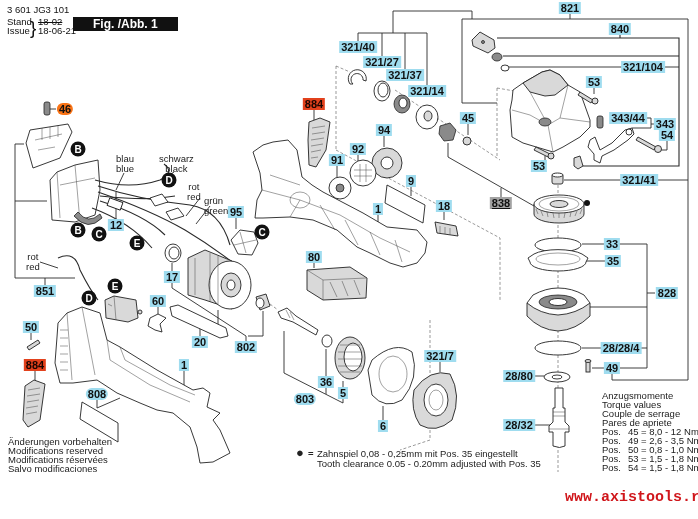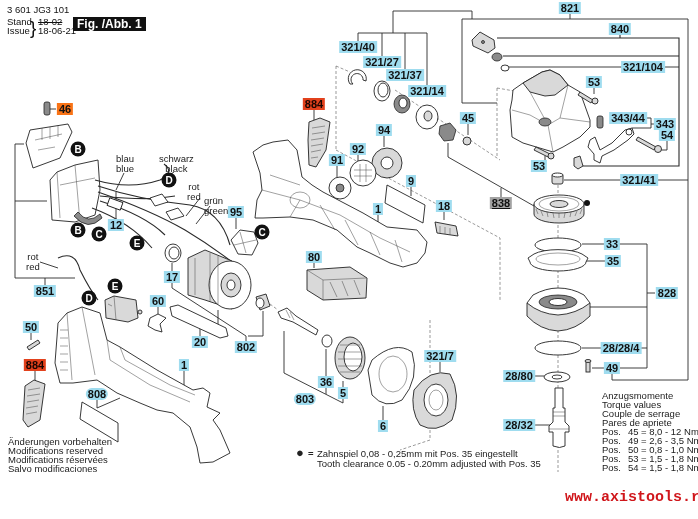--- a/index.html
+++ b/index.html
@@ -13,21 +13,21 @@
   .partd{fill:#8a8a8a;stroke:#222;stroke-width:0.8;}
   .hatch{fill:none;stroke:#444;stroke-width:0.5;}
   .callout{position:absolute;transform:translate(-50%,-50%);background:#9fdcef;color:#111;font-weight:bold;font-size:11px;line-height:11px;padding:1px 2px 0 2px;white-space:nowrap;cursor:pointer;}
   .callout.red{background:#e2411c;color:#1a0500;}
   .conn{position:absolute;transform:translate(-50%,-50%);width:15px;height:15px;border-radius:50%;background:#111;color:#fff;font-weight:bold;font-size:10px;line-height:15px;text-align:center;}
   .wire{position:absolute;font-size:9.5px;line-height:9.5px;color:#222;white-space:nowrap;}
   .wire span{display:block;}
   .hdr{position:absolute;font-size:9.5px;line-height:10px;color:#111;white-space:nowrap;}
   .strike{text-decoration:line-through;}
   .brace{position:absolute;left:30px;top:18px;font-size:19px;line-height:19px;color:#111;}
-  .figbox{position:absolute;left:73px;top:17px;background:#111;color:#fff;font-weight:bold;font-size:12px;line-height:14px;padding:0 4px;white-space:nowrap;}
+  .figbox{position:absolute;left:73px;top:17px;background:#111;color:#fff;font-weight:bold;font-size:12px;line-height:14px;padding:0 20px;white-space:nowrap;}
   .notes{position:absolute;font-size:9.5px;line-height:9px;color:#222;white-space:nowrap;}
   .notes div{height:9px;}
   .torque{position:absolute;left:602px;top:391px;font-size:9.5px;line-height:9px;color:#222;white-space:nowrap;}
   .torque .row{display:flex;height:9px;}
   .torque .pl{width:26px;}
   .torque .pn{width:13px;}
   .clear{position:absolute;left:296px;top:449px;font-size:9.5px;line-height:10px;color:#222;white-space:nowrap;}
   .clear .dot{position:absolute;left:0;top:-1px;font-size:13px;}
   .clear .eq{position:absolute;left:12px;top:0;font-weight:bold;}
   .clear .l1{position:absolute;left:21px;top:0;}
@@ -347,21 +347,21 @@
 <div class="callout" style="left: 246px; top: 347px; background: rgb(159, 220, 239);">802</div>
 <div class="callout" style="left: 184px; top: 365px; background: rgb(159, 220, 239);">1</div>
 <div class="callout" style="left: 97px; top: 394px; background: rgb(159, 220, 239); border-radius: 6px;">808</div>
 <div class="callout red" style="left: 35px; top: 365px; background: rgb(226, 65, 28);">884</div>
 <div class="callout" style="left: 31px; top: 327px; background: rgb(159, 220, 239);">50</div>
 <div class="callout" style="left: 326px; top: 382px; background: rgb(159, 220, 239);">36</div>
 <div class="callout" style="left: 343px; top: 393px; background: rgb(159, 220, 239);">5</div>
 <div class="callout" style="left: 305px; top: 399px; background: rgb(159, 220, 239); border-radius: 6px;">803</div>
 <div class="callout" style="left: 383px; top: 426px; background: rgb(159, 220, 239);">6</div>
 <div class="callout" style="left: 440px; top: 356px; background: rgb(159, 220, 239);">321/7</div>
-<div class="callout" style="left: 65px; top: 109px; background: #f97316;">46</div>
+<div class="callout" style="left: 65px; top: 109px; background: #f97316; border-radius: 6px;">46</div>
 <div class="callout" style="left: 116px; top: 225px; background: rgb(159, 220, 239);">12</div>
 <div class="callout" style="left: 45px; top: 291px; background: rgb(159, 220, 239);">851</div>
 
 <div class="conn" style="left: 78px; top: 149px; background: rgb(17, 17, 17);">B</div>
 <div class="conn" style="left: 169px; top: 180px; background: rgb(17, 17, 17);">D</div>
 <div class="conn" style="left: 99px; top: 234px; background: rgb(17, 17, 17);">C</div>
 <div class="conn" style="left: 78px; top: 230px; background: rgb(17, 17, 17);">B</div>
 <div class="conn" style="left: 137px; top: 243px; background: rgb(17, 17, 17);">E</div>
 <div class="conn" style="left: 115px; top: 286px; background: rgb(17, 17, 17);">E</div>
 <div class="conn" style="left: 89px; top: 298px; background: rgb(17, 17, 17);">D</div>

